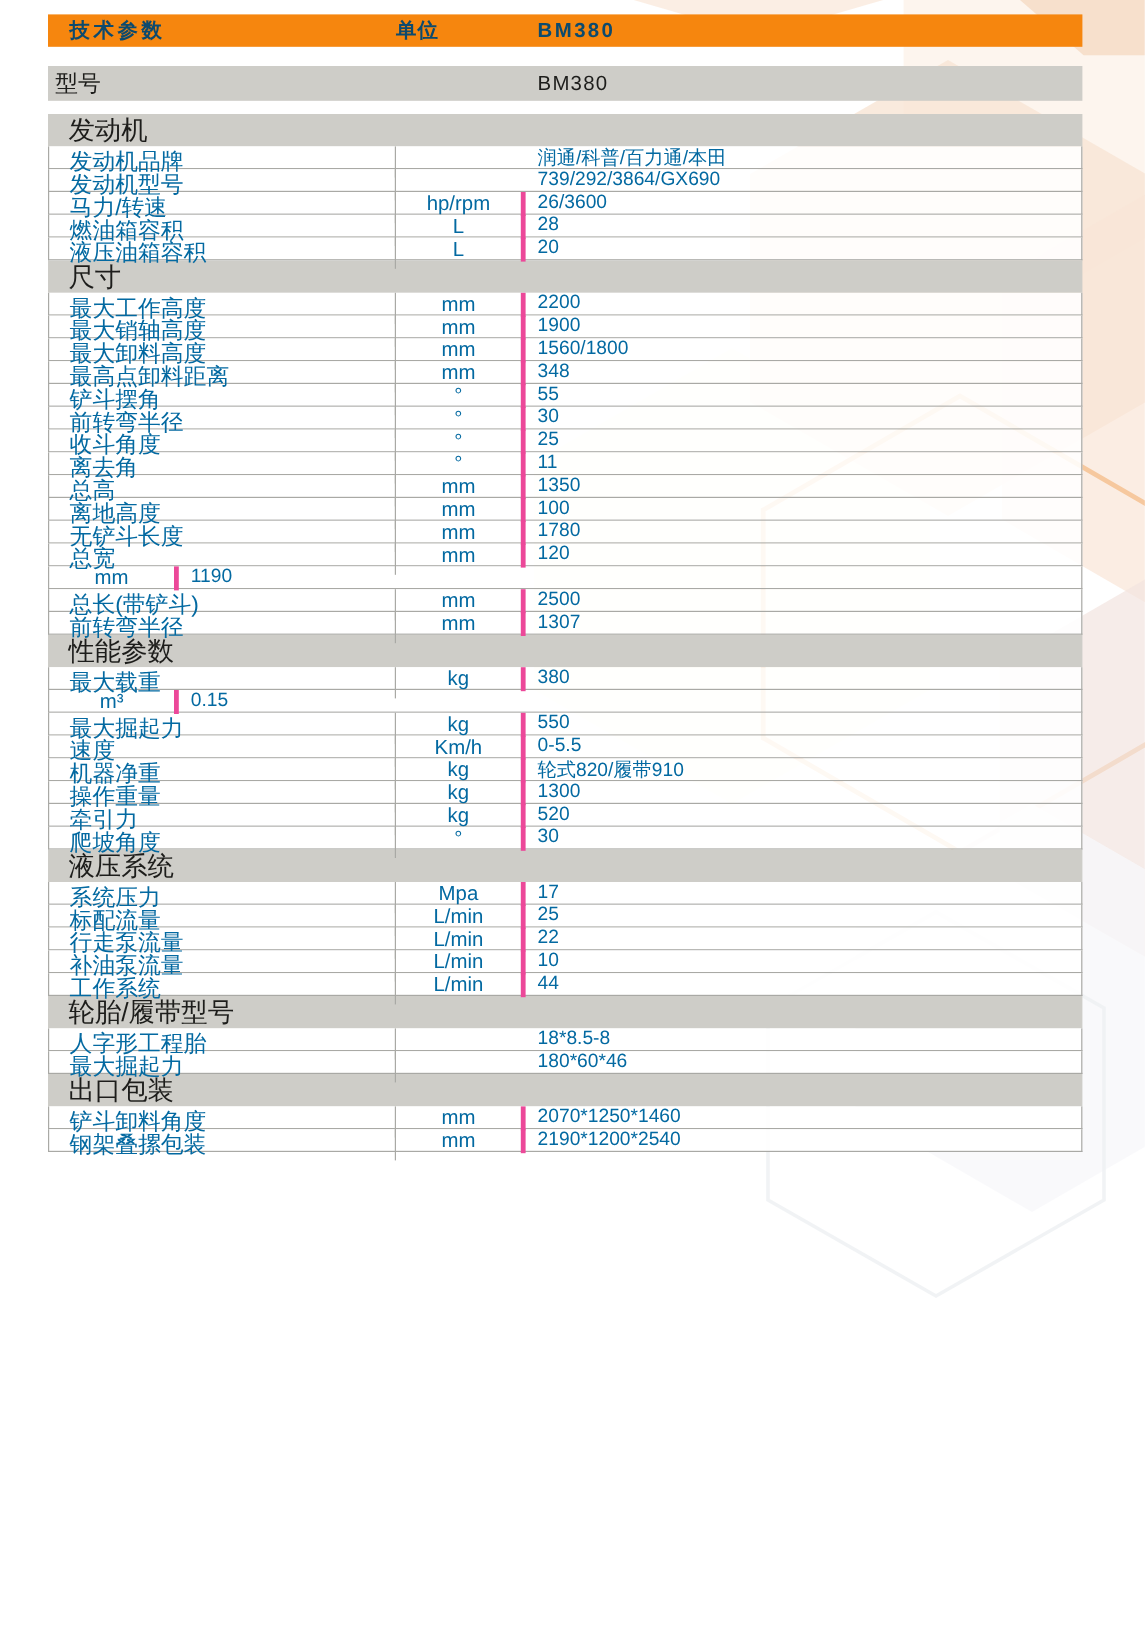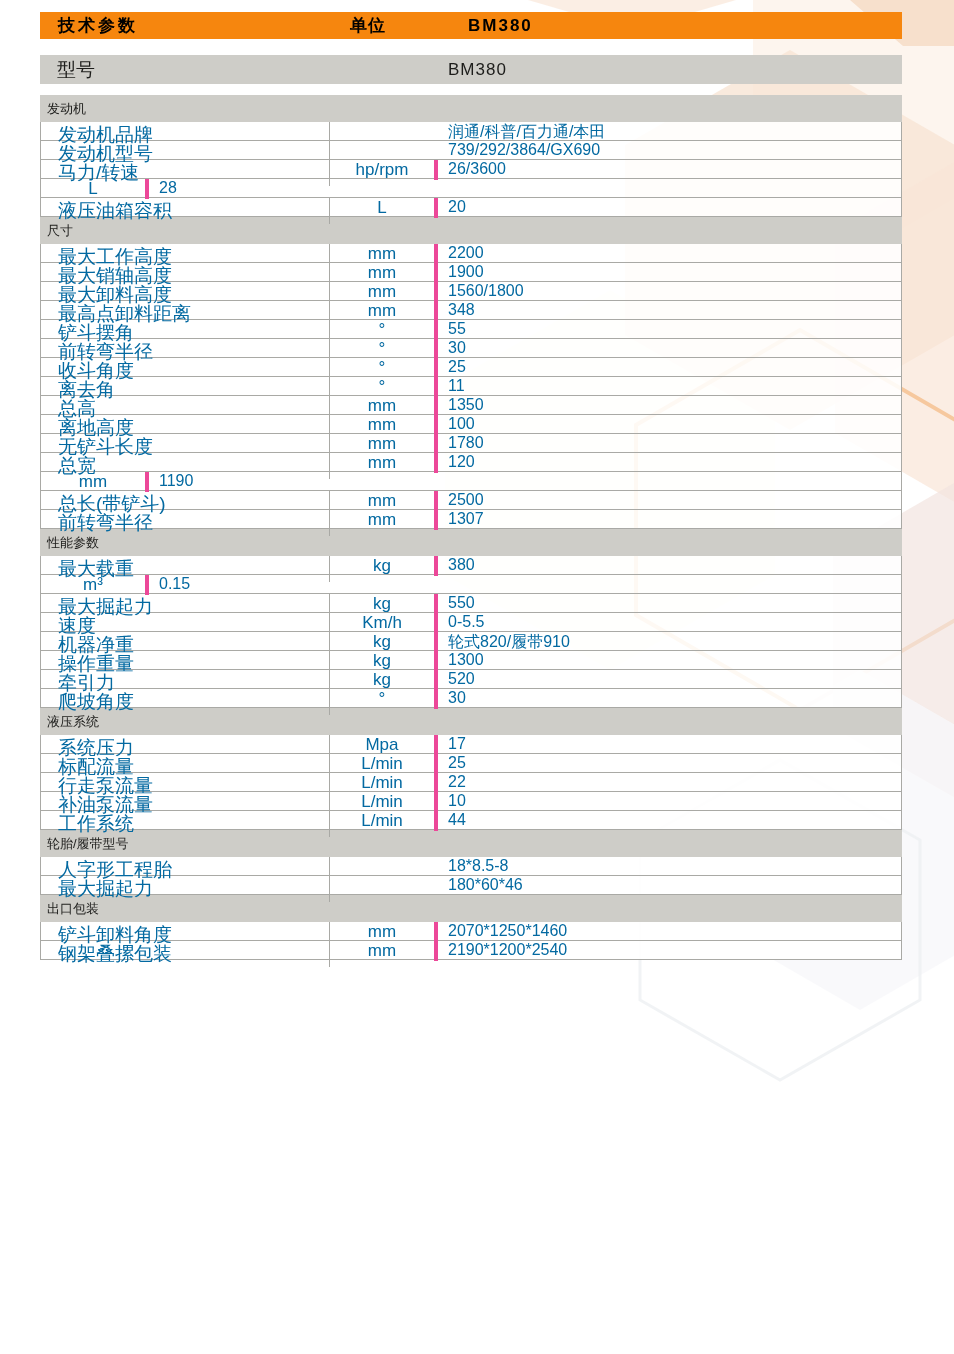--- a/index.html
+++ b/index.html
@@ -6,36 +6,36 @@
   body{
     width:954px;height:1354px;position:relative;overflow:hidden;
     background:#ffffff;
     font-family:"Liberation Sans","DejaVu Sans",sans-serif;
     -webkit-font-smoothing:antialiased;
   }
   .decor{position:absolute;left:0;top:0;width:954px;height:1354px;z-index:0;}
   .spec-table{position:absolute;left:40px;top:12px;width:862px;z-index:1;}
 
   
-  .thead{display:flex;align-items:center;height:27px;background:#F6860E;color:#000000;font-weight:bold;}
+  .thead{display:flex;align-items:center;height:27px;background:#F6860E;color:#0c4a6e;font-weight:bold;}
   .thead .h1{width:290px;padding-left:18px;font-size:17px;letter-spacing:3px;box-sizing:border-box;}
-  .thead .h2{width:108px;font-size:17px;letter-spacing:1px;box-sizing:border-box;margin-left:20px;}
+  .thead .h2{width:108px;font-size:17px;letter-spacing:1px;box-sizing:border-box;}
   .thead .h3{flex:1;padding-left:10px;font-size:17px;letter-spacing:2px;box-sizing:border-box;}
 
   .gap16{height:16px;}
   .gap11{height:11px;}
 
   
   .model-row{display:flex;align-items:center;height:29px;background:#CECDC8;color:#1d1d1b;}
-  .model-row .m1{width:398px;padding-left:17px;font-size:19px;box-sizing:border-box;}
+  .model-row .m1{width:398px;padding-left:6px;font-size:19px;box-sizing:border-box;}
   .model-row .m3{flex:1;padding-left:10px;font-size:17px;letter-spacing:1px;box-sizing:border-box;}
 
   
   .section-bar{display:flex;align-items:center;height:27px;background:#CECDC8;color:#1d1d1b;}
-  .section-bar .section-title{padding-left:7px;font-size:13px;}
+  .section-bar .section-title{padding-left:17px;font-size:22px;}
 
   
   .row{display:flex;align-items:flex-start;height:19px;background:rgba(255,255,255,0.88);
        border-left:1px solid #A9A9A5;border-right:1px solid #A9A9A5;border-bottom:1px solid #A9A9A5;
        box-sizing:border-box;color:#0369a1;}
   .row .cell{display:flex;align-items:center;box-sizing:border-box;}
   .row .c1{width:289px;padding-left:17px;font-size:19px;border-right:1px solid #A9A9A5;}
   .row .c2{width:108px;justify-content:center;font-size:17px;border-right:4px solid #ec4899;}
   .row .c3{flex:1;padding-left:10px;font-size:16px;}
 </style>
@@ -80,20 +80,21 @@
     <div class="cell c1">发动机型号</div>
     <div class="cell c2"></div>
     <div class="cell c3">739/292/3864/GX690</div>
   </div>
       <div class="row">
     <div class="cell c1">马力/转速</div>
     <div class="cell c2">hp/rpm</div>
     <div class="cell c3">26/3600</div>
   </div>
       <div class="row">
+    <div class="cell c1">燃油箱容积</div>
     <div class="cell c2">L</div>
     <div class="cell c3">28</div>
   </div>
       <div class="row">
     <div class="cell c1">液压油箱容积</div>
     <div class="cell c2">L</div>
     <div class="cell c3">20</div>
   </div>
       <div class="section-bar">
     <span class="section-title">尺寸</span>

